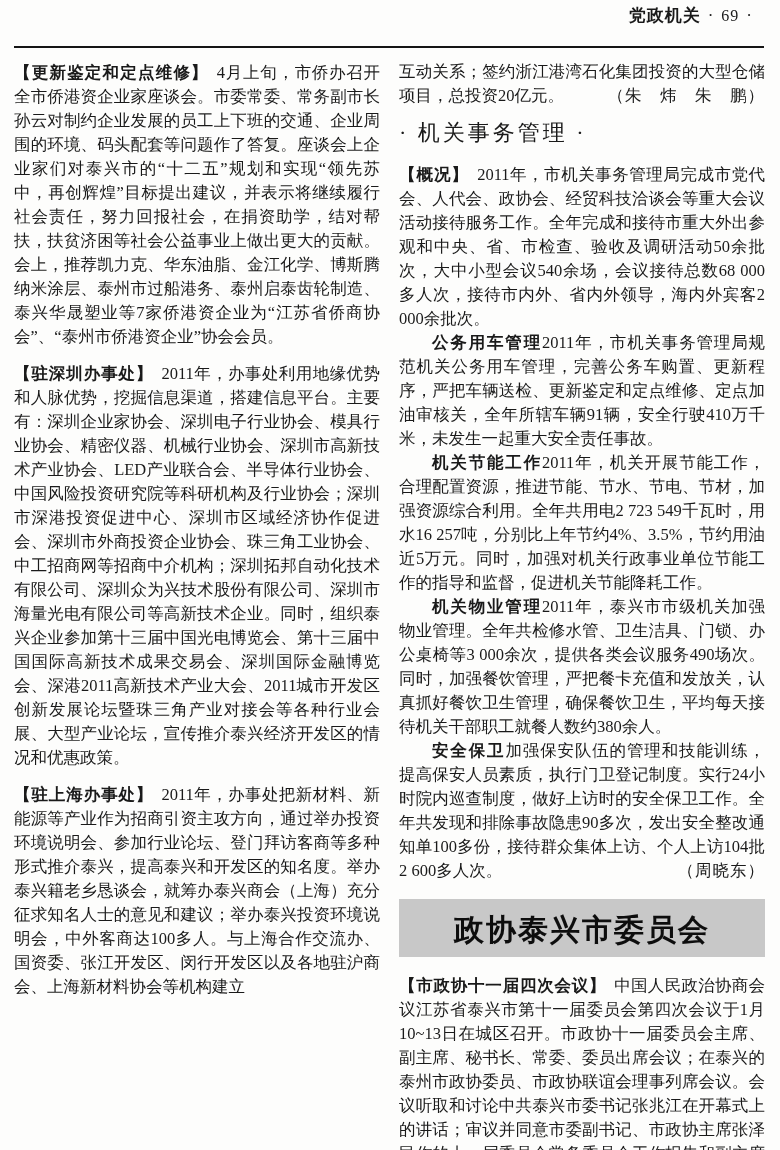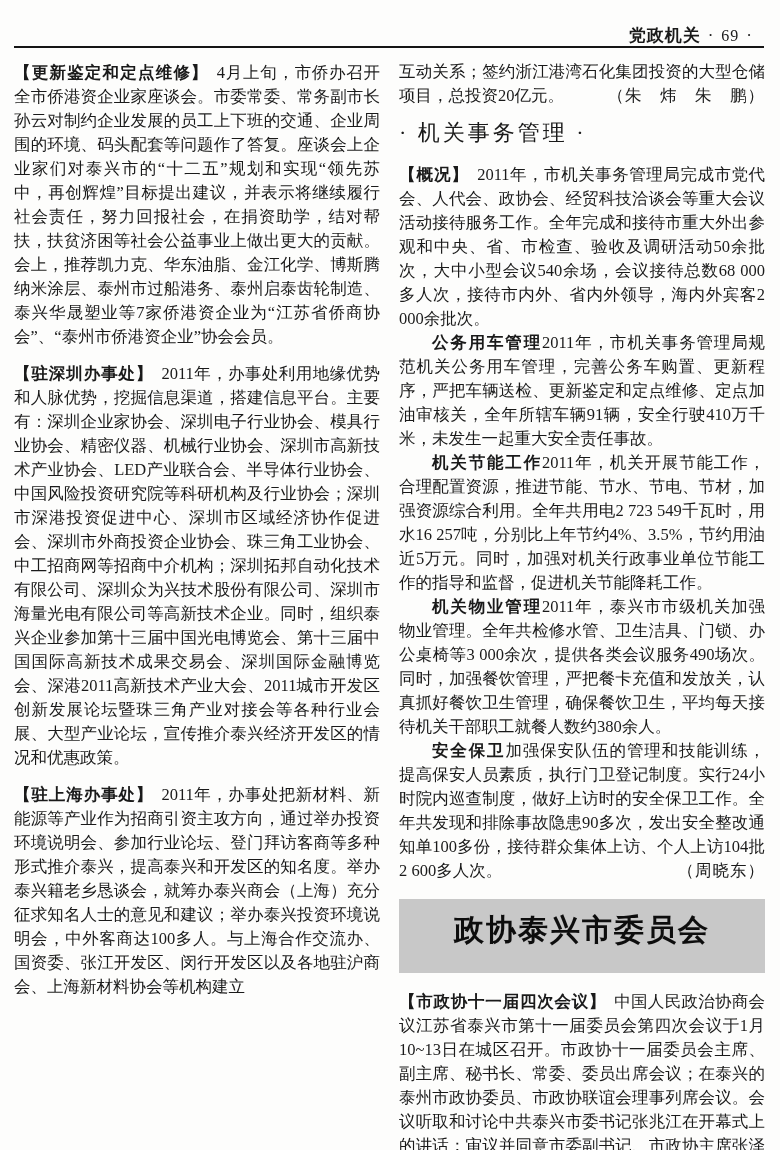--- a/index.html
+++ b/index.html
@@ -4,21 +4,21 @@
 <style>
   html,body{margin:0;padding:0;}
   body{
     width:780px;height:1150px;position:relative;background:#fdfdfc;
     font-family:"Liberation Serif","DejaVu Serif",serif;
     color:#1a1a1a;overflow:hidden;
   }
   .page{position:absolute;inset:0;background:#fdfdfc;}
   
   .page-header{
-    position:absolute;top:24px;right:20px;
+    position:absolute;top:4px;right:20px;
     font-size:17px;letter-spacing:1px;white-space:nowrap;
   }
   .page-header .sec{font-family:"Liberation Sans","DejaVu Sans",sans-serif;font-weight:bold;}
   .page-header .dot{padding:0 7px;color:#222;}
   .page-header .pageno{font-size:16px;}
   .header-rule{
     position:absolute;top:46px;left:14px;right:16px;height:2px;background:#151515;
   }
   
   .col{
@@ -42,21 +42,21 @@
   .section-heading{
     text-align:left;font-size:22px;letter-spacing:3px;
     margin:10px 0 14px 0;line-height:30px;font-weight:normal;
   }
   .cont-para{margin:0 0 6px 0;}
   
   .banner{
     background:#c8c8c8;color:#0d0d0d;
     font-family:Liberation Serif, serif;
     font-weight:bold;font-size:30px;letter-spacing:2px;
-    text-align:center;height:74px;line-height:62px;
+    text-align:center;height:58px;line-height:62px;
     margin:16px 0 16px 0;
   }
 </style>
 </head>
 <body>
 
 <div class="page">
 
   <div class="page-header">
     <span class="sec">党政机关</span><span class="dot">·</span><span class="pageno">69</span><span class="dot">·</span>

